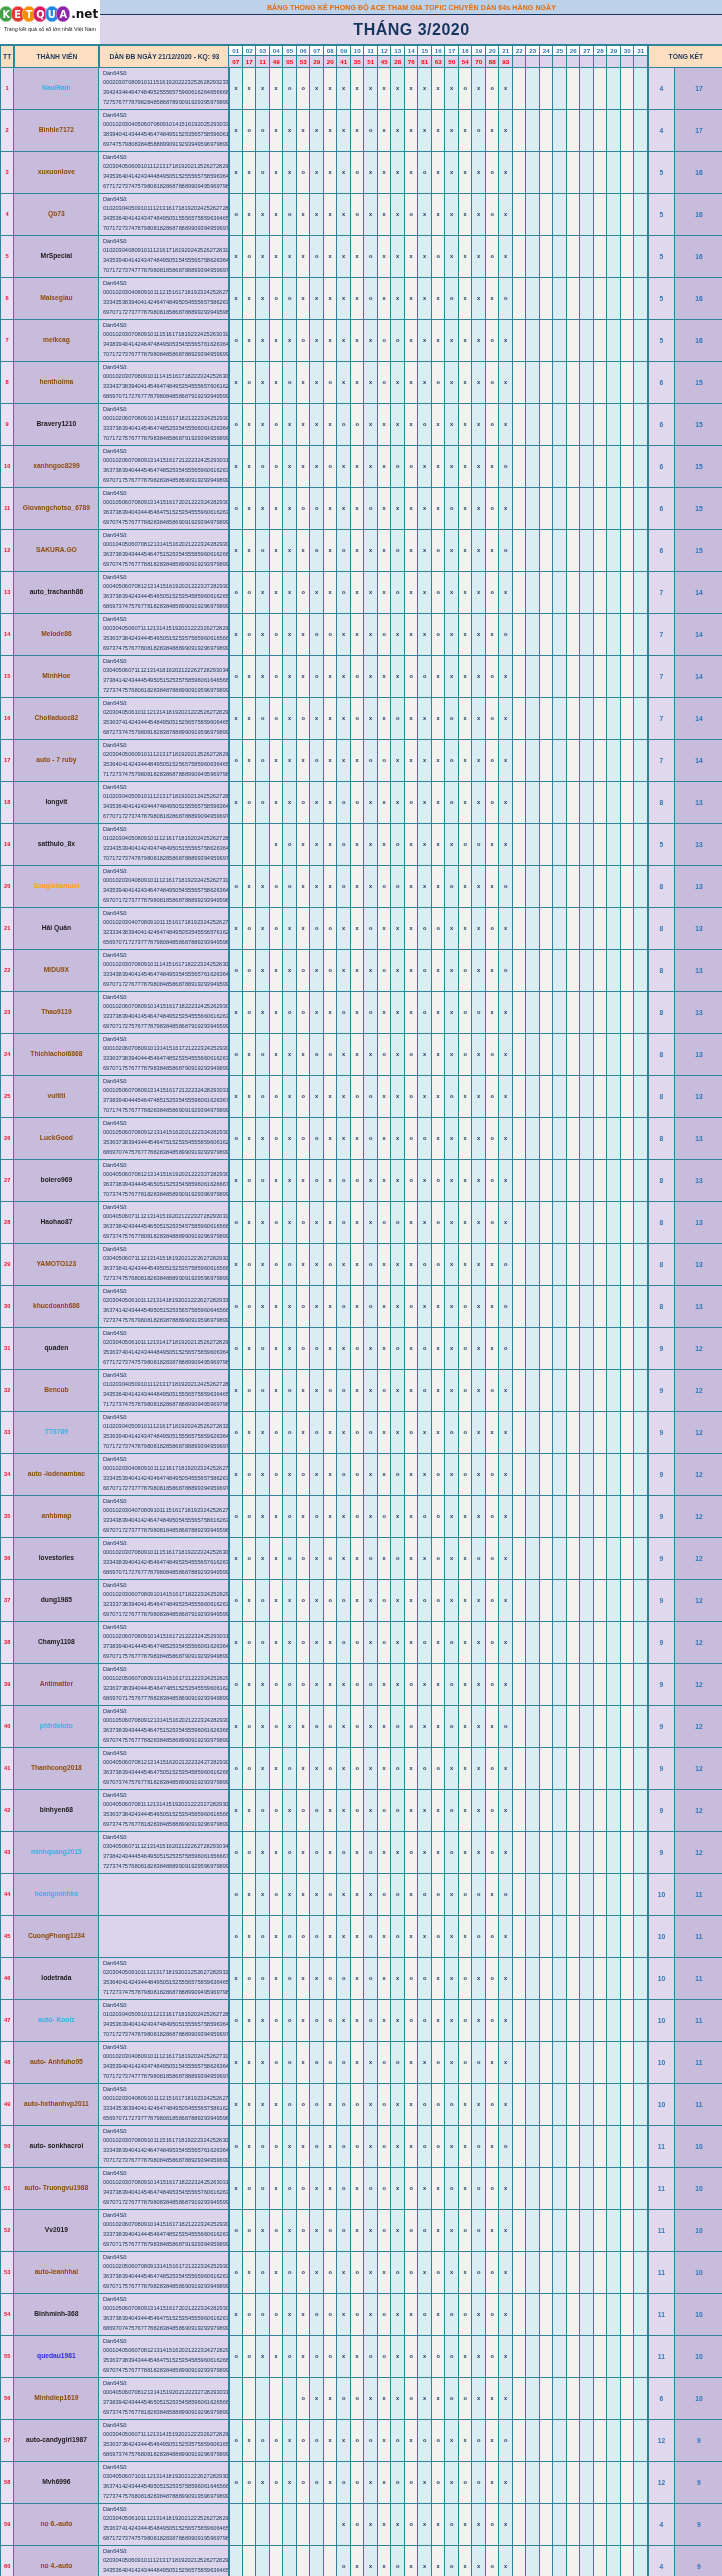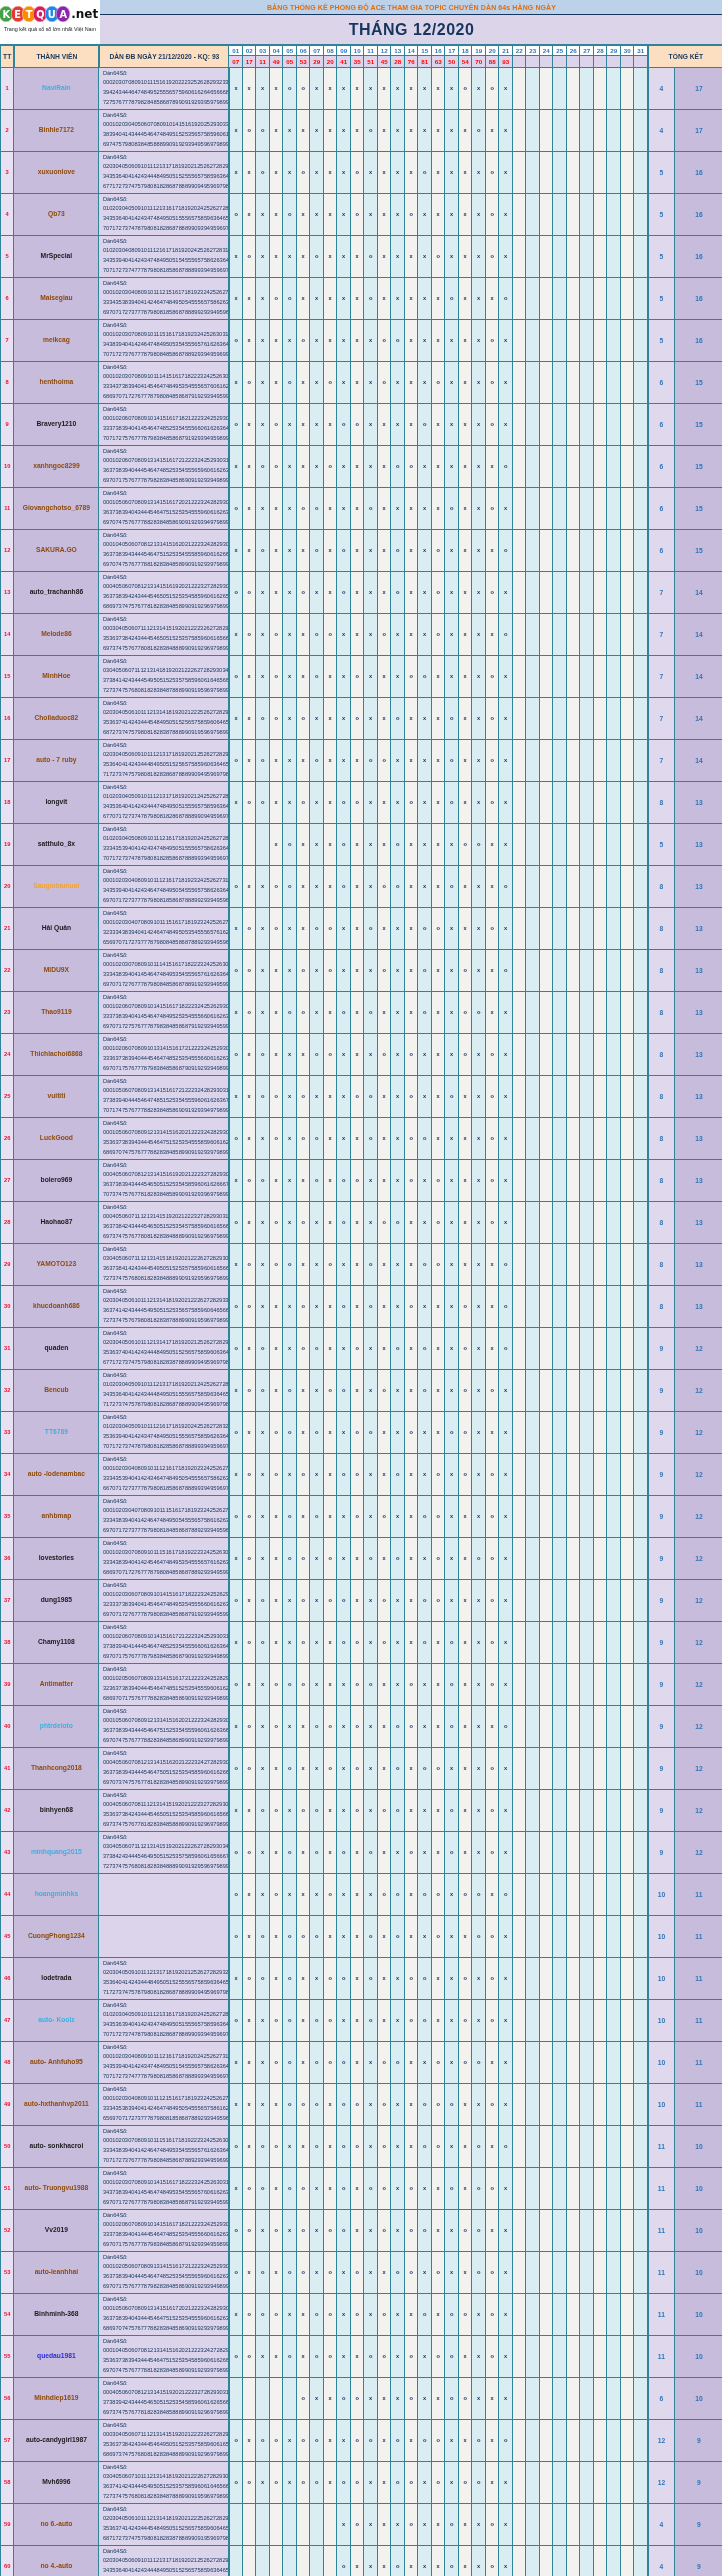--- a/index.html
+++ b/index.html
@@ -62,21 +62,21 @@
         <span class="logo-suffix">.net</span>
       </div>
     <div class="tagline">Trang kết quả xổ số lớn nhất Việt Nam</div>
   </div>
 
   <div class="banner">
     <span>BẢNG THỐNG KÊ PHONG ĐỘ ACE THAM GIA TOPIC CHUYÊN DÀN 64s HÀNG NGÀY</span>
   </div>
 
   <div class="monthband">
-    <span>THÁNG 12/2020</span>
+    <span>THÁNG 3/2020</span>
   </div>
 
   <div class="sheet">
     <div id="hdr" class="grid-cols">
       <div class="cell peach span2" style="grid-column:1">TT</div>
       <div class="cell peach span2" style="grid-column:2">THÀNH VIÊN</div>
       <div class="cell peach span2" style="grid-column:3">DÀN ĐB NGÀY 21/12/2020 - KQ: 93</div>
       <div class="cell peach span2 thickL" style="grid-column:35/37">TỔNG KẾT</div>
     <div class="cell day-h" style="grid-area: 1 / 4;">01</div>
         <div class="cell res-h" style="grid-area: 2 / 4;">07</div>

